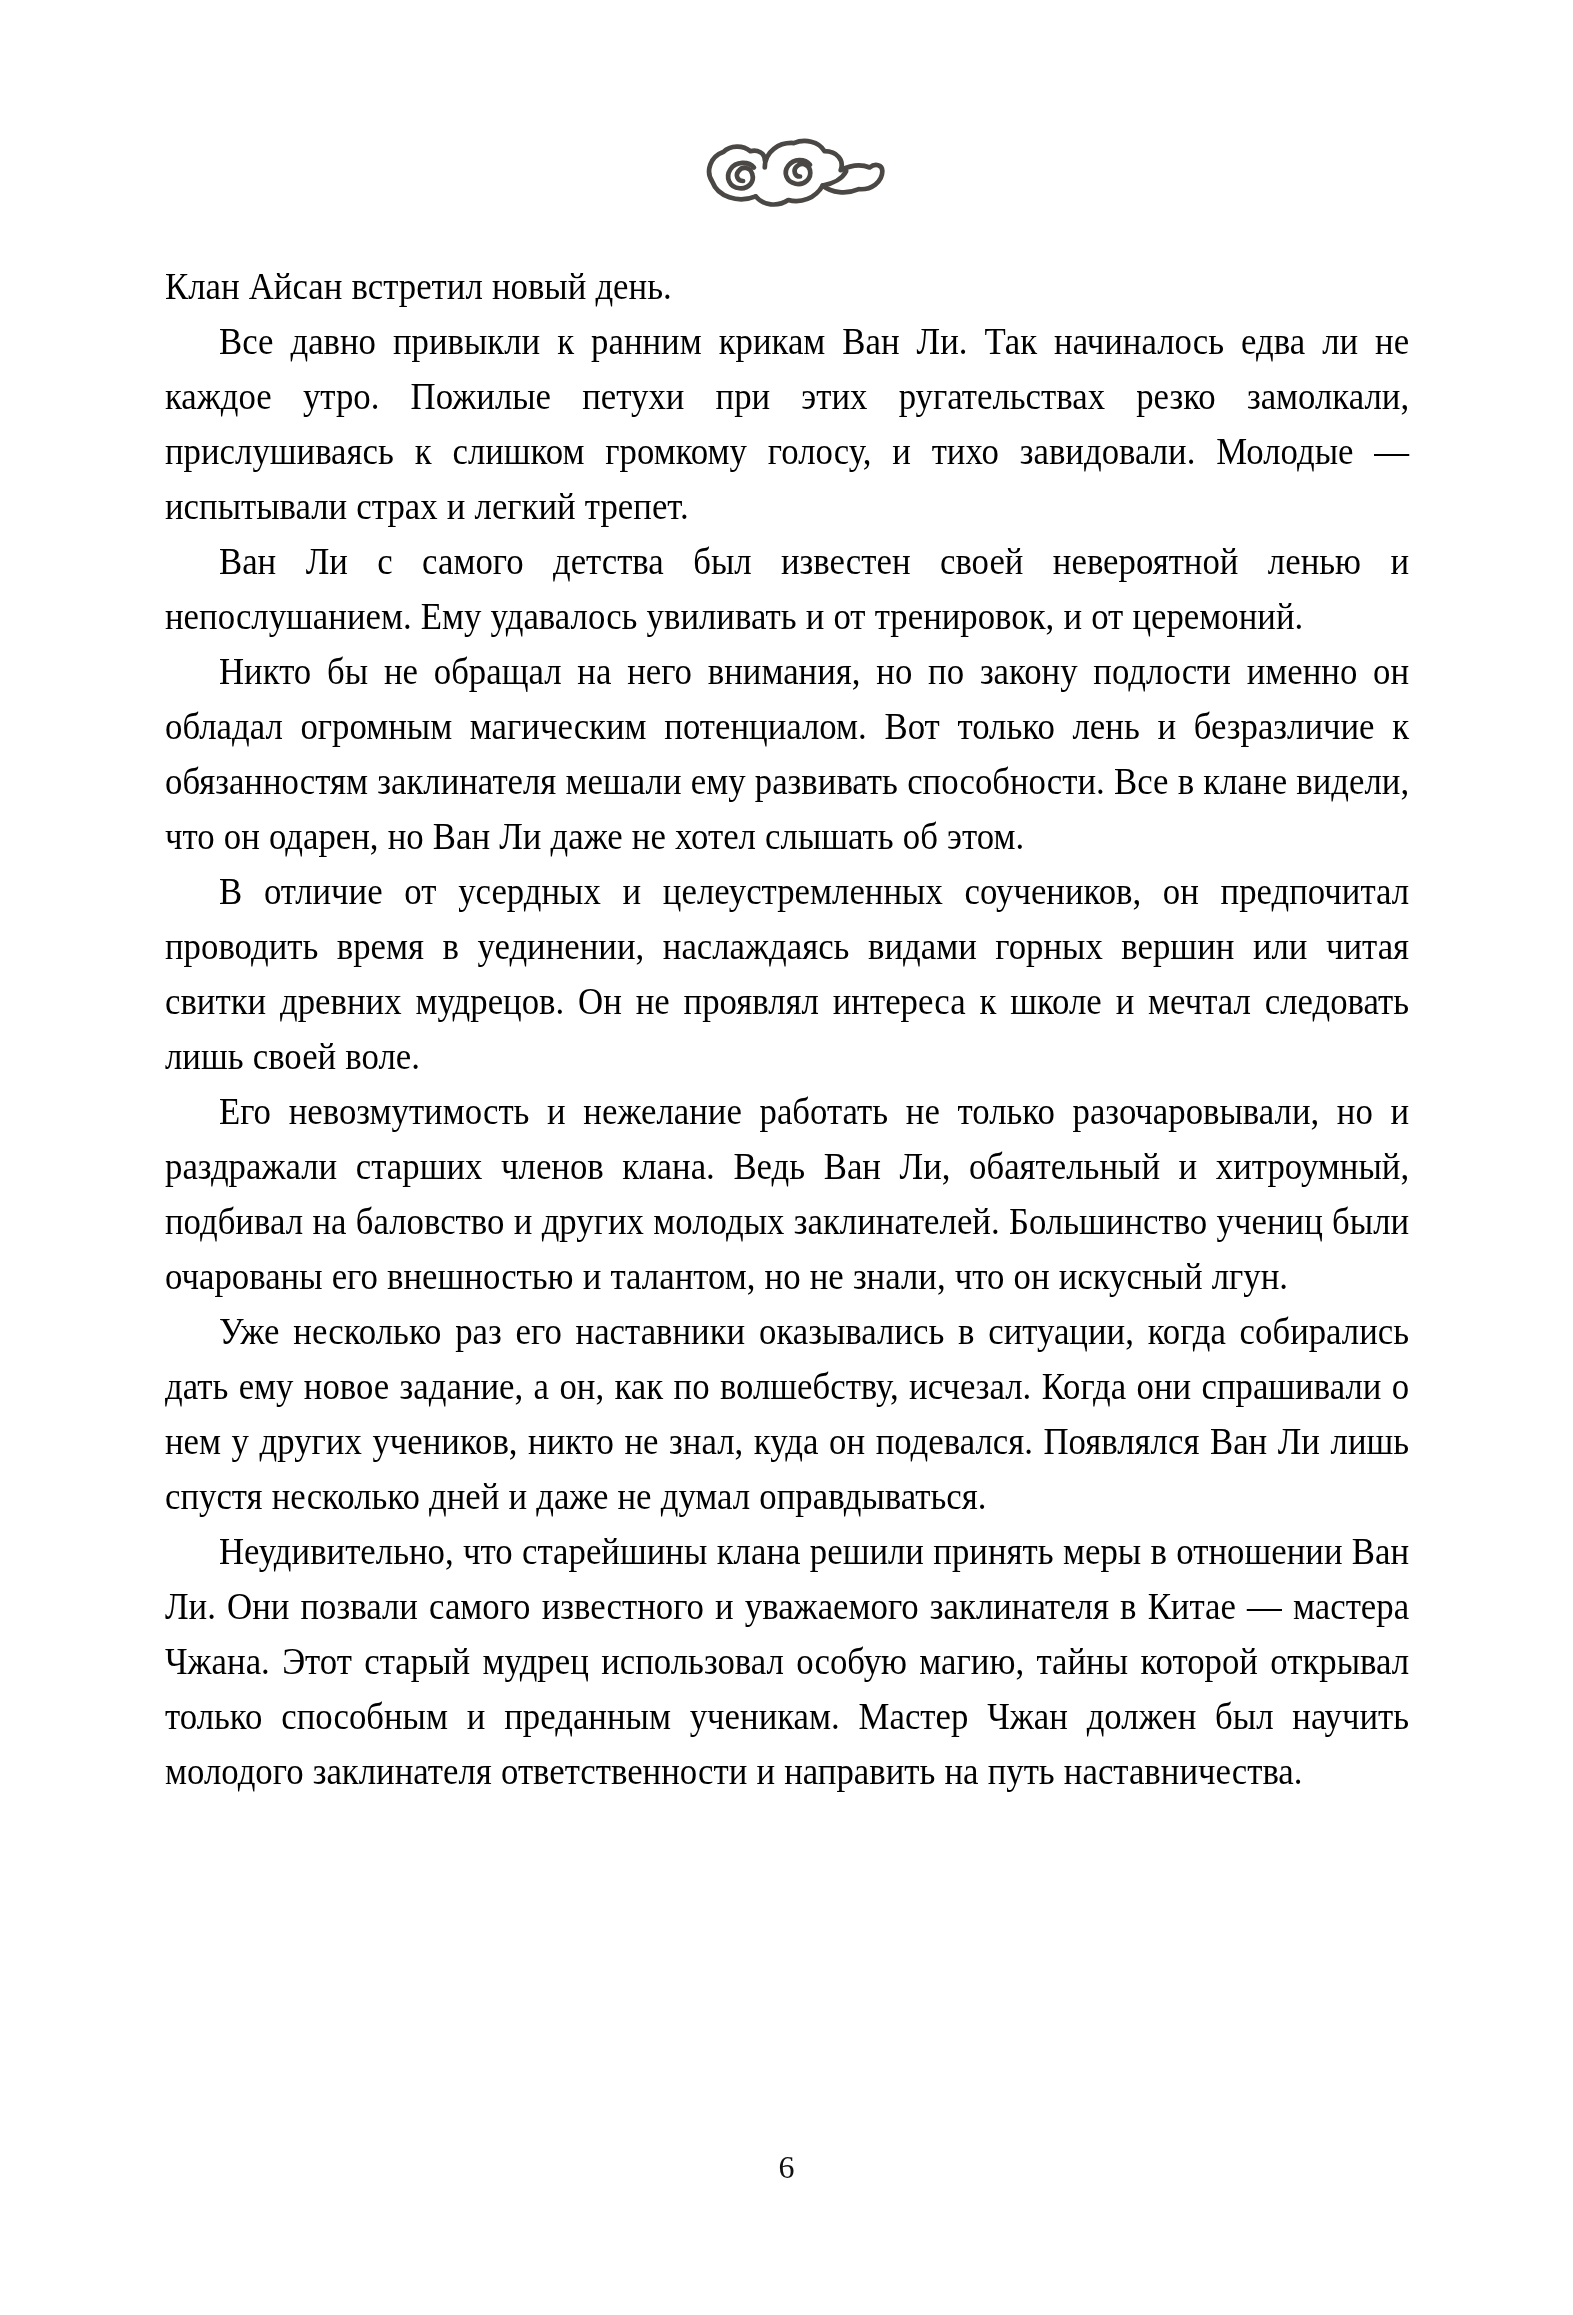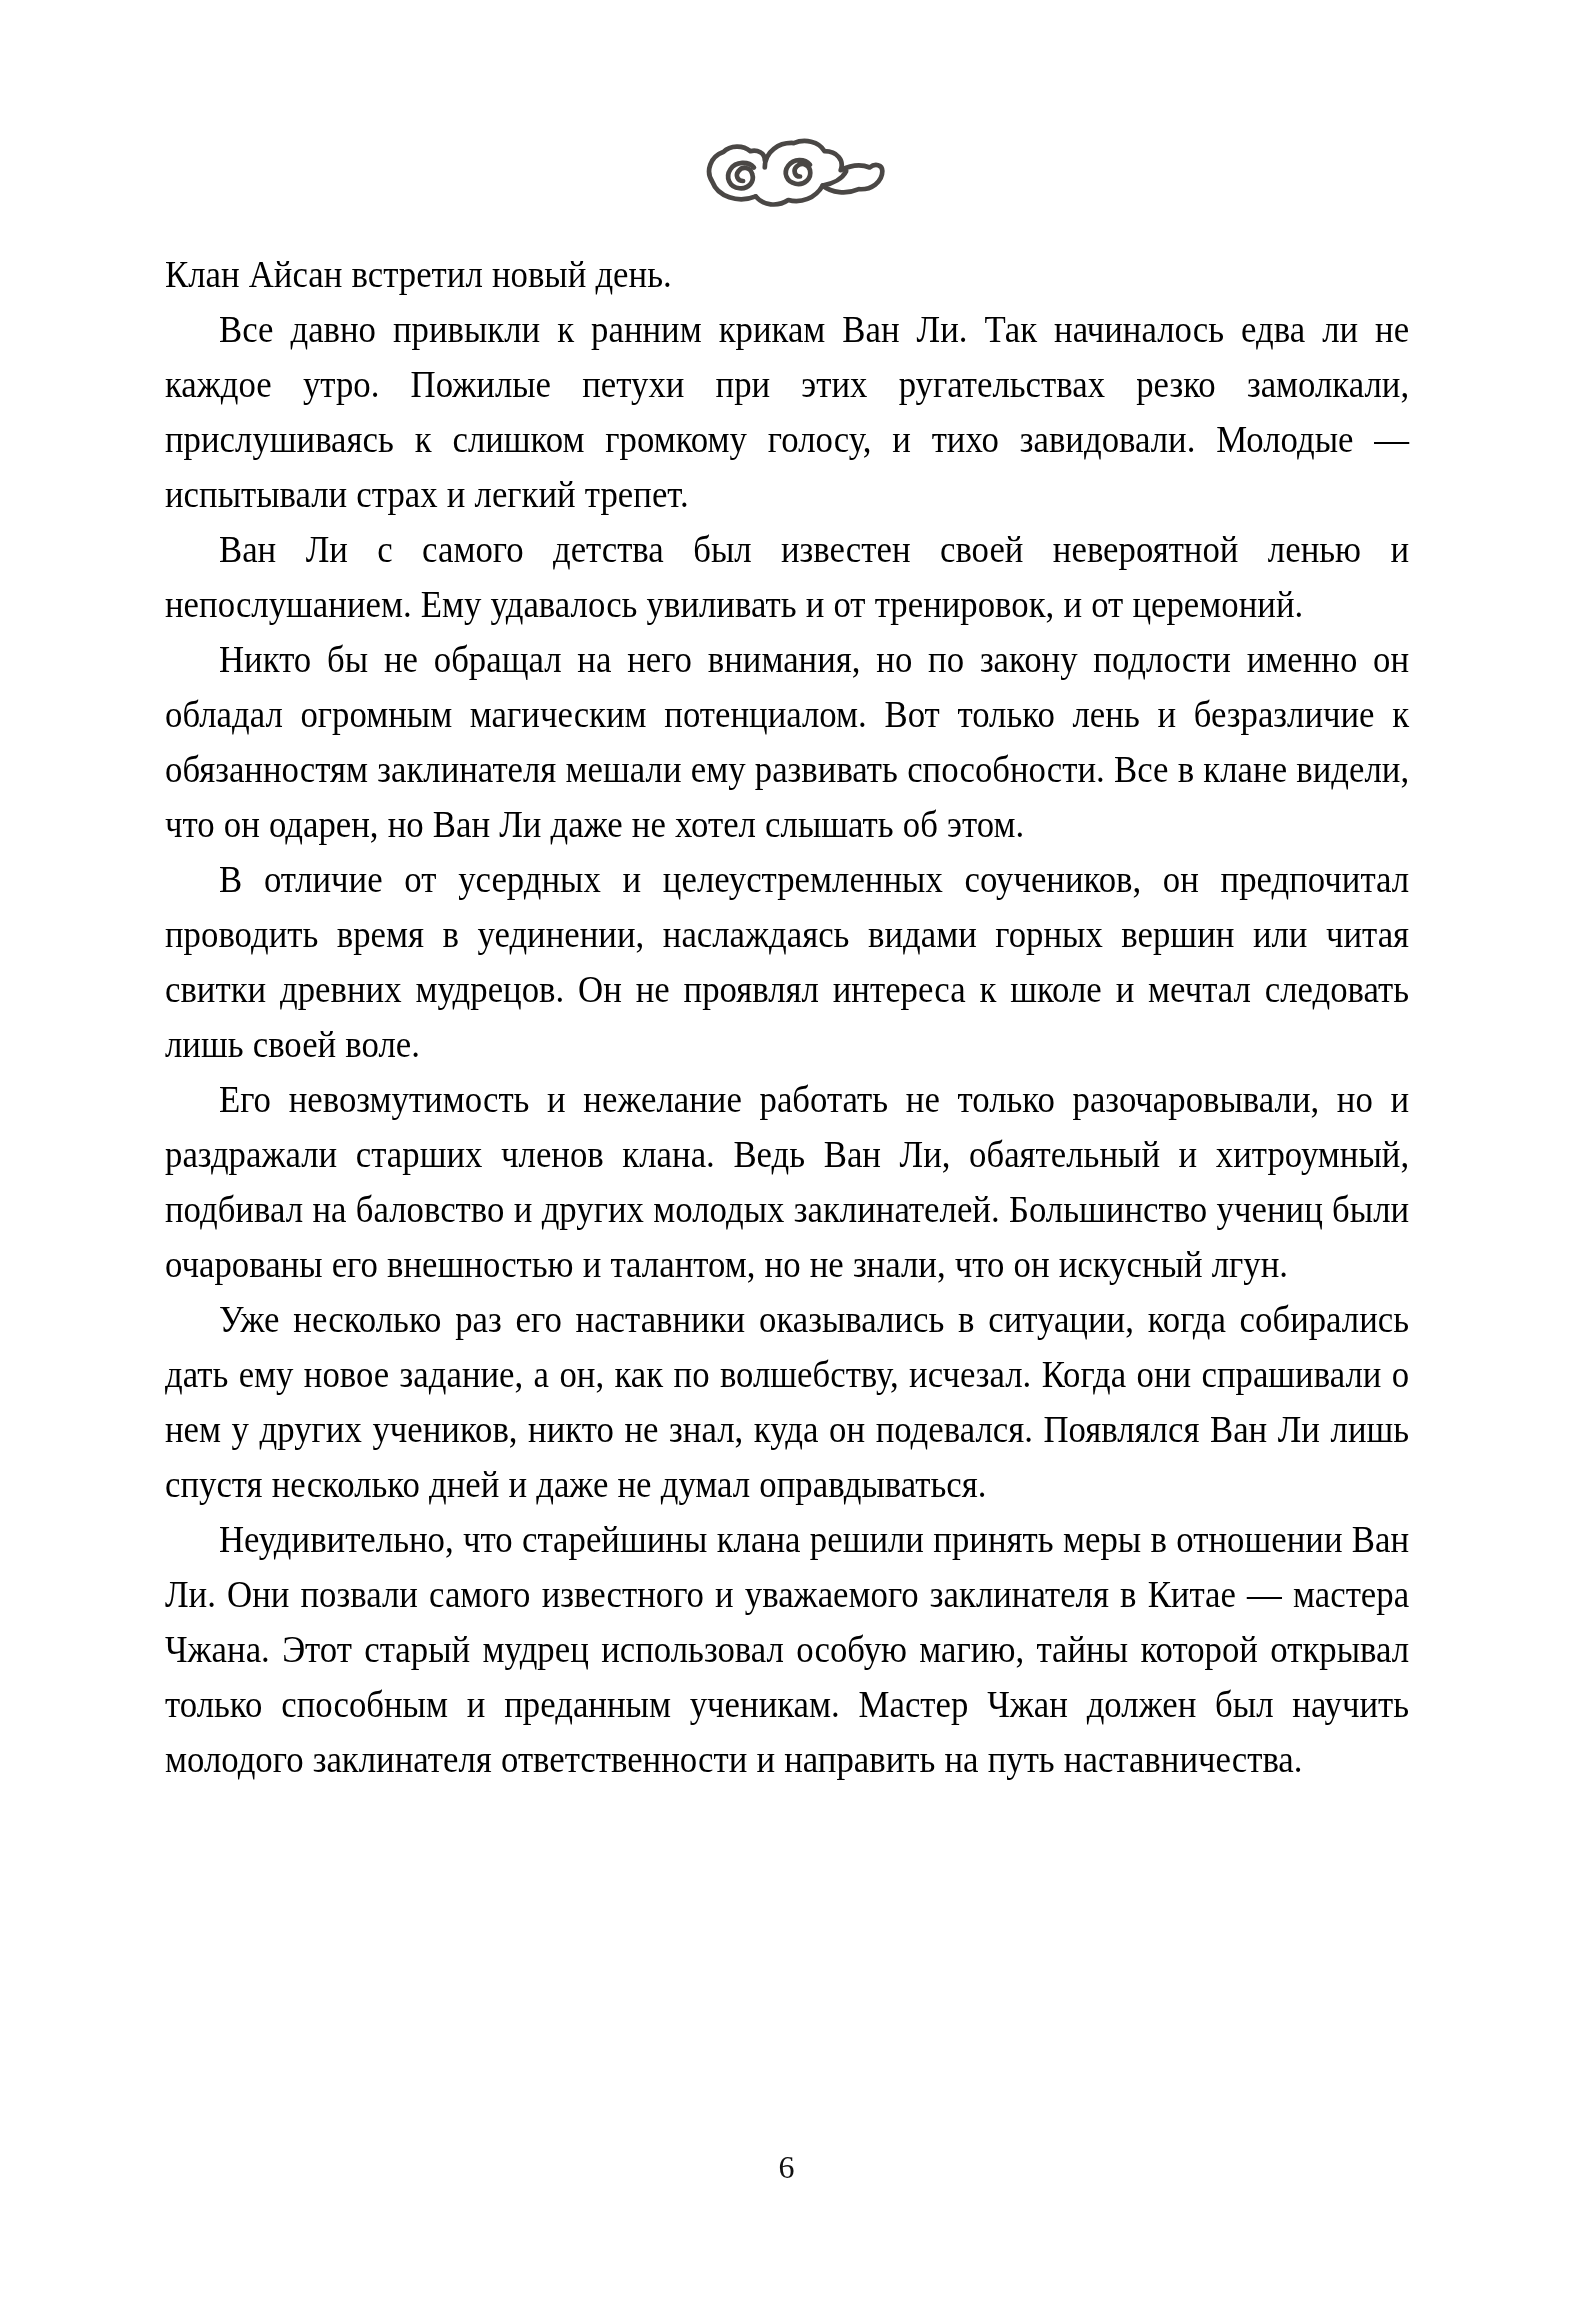--- a/index.html
+++ b/index.html
@@ -35,21 +35,21 @@
   .ornament-wrap svg {
     display: block;
     width: 217px;
     height: 91px;
   }
 
   
   .body-text {
     position: absolute;
     left: 165px;
-    top: 247px;
+    top: 259px;
     width: 1244px;
   }
 
   .para {
     margin: 0;
     text-align: justify;
     text-justify: inter-word;
     font-size: 38px;
     line-height: 55px;
     letter-spacing: 0px;

